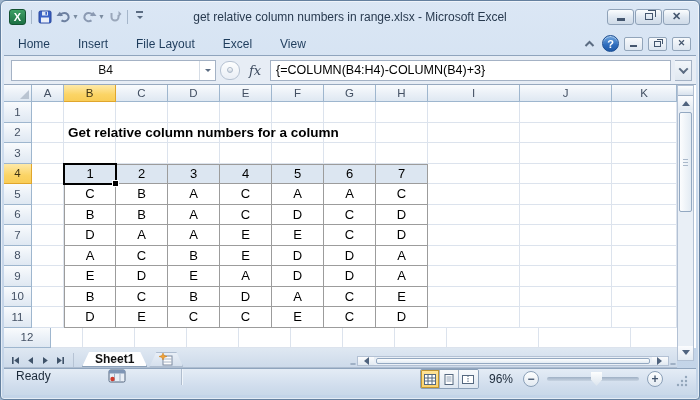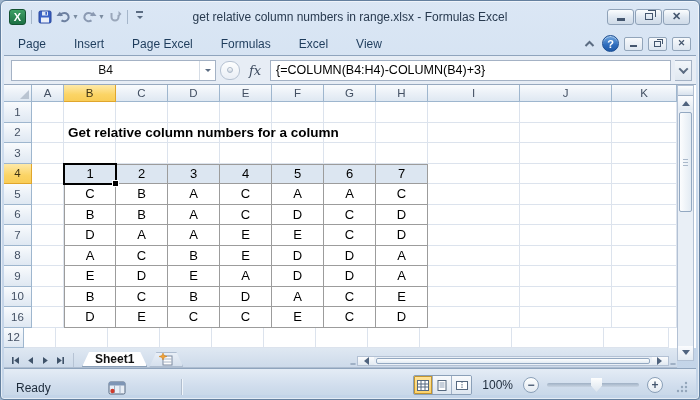--- a/index.html
+++ b/index.html
@@ -100,21 +100,21 @@
   .inserttab{ width:34px; margin-left:2px; clip-path:polygon(7px 0, calc(100% - 7px) 0, 100% 100%, 0 100%); background:linear-gradient(#e9eff7,#d5e0ed); border:1px solid #aebdd0; display:flex; align-items:center; justify-content:center; }
   .tab-filler{ flex:1; }
   .hsplit{ width:6px; background:linear-gradient(#fdfefe,#d8e2ee); border:1px solid #9fb0c5; border-radius:2px; margin:2px 1px; }
   .hscroll{ display:flex; align-items:stretch; width:312px; background:#e9eff6; border:1px solid #b3c1d4; margin:1px 0; }
   .hbtn{ width:16px; display:flex; align-items:center; justify-content:center; background:linear-gradient(#fbfcfe,#e2eaf2); }
   .h-thumb{ flex:1; margin:1px 2px; border:1px solid #93a8c1; border-radius:2px; background:linear-gradient(#fcfdfe,#e3ebf3); position:relative; }
   .h-thumb .grip{ position:absolute; top:3px; bottom:3px; left:46%; width:9px;
     background:repeating-linear-gradient(90deg,#a9b8ca 0 1px, transparent 1px 3px); }
 
   
-  .statusbar{ height:27px; background:linear-gradient(#e4ecf5,#cfdcec 70%, #c9d8e9); border-top:1px solid #8fa4bd; display:flex; align-items:flex-end; padding:0 8px 0 12px;gap:43px; }
+  .statusbar{ height:27px; background:linear-gradient(#e4ecf5,#cfdcec 70%, #c9d8e9); border-top:1px solid #8fa4bd; display:flex; align-items:flex-start; padding:0 8px 0 12px;gap:43px; }
   .status-text{ font-size:12px; color:#1c2a3a; }
   .macro-btn{ margin-left:14px; display:flex; align-items:center; }
   .status-sep{ width:1px; height:16px; background:#b0bdce; margin-left:12px; box-shadow:1px 0 0 #f0f5fa; }
   .status-right{ margin-left:auto; display:flex; align-items:center; gap:8px; }
   .view-group{ display:flex; border:1px solid #8ba0b8; border-radius:2px; overflow:hidden; }
   .view-btn{ width:19px; height:18px; display:flex; align-items:center; justify-content:center; background:linear-gradient(#f8fafc,#dde6f0); border-right:1px solid #9fb0c5; }
   .view-btn:last-child{ border-right:none; }
   .view-btn.active{ background:linear-gradient(#ffe49a,#fcd26a); box-shadow:inset 0 0 0 1px #c29530; }
   .zoom-label{ font-size:12px; color:#1c2a3a; margin:0 2px; }
   .zoom-circle{ width:16px; height:16px; border-radius:50%; border:1px solid #8ba0b8; background:linear-gradient(#fdfefe,#e3eaf2); display:flex; align-items:center; justify-content:center; font-size:12px; color:#44566e; line-height:1; font-weight:bold; }
@@ -164,39 +164,38 @@
           <path d="M3.5 3 v4 a3.5 3.5 0 0 0 7 0 v-2" fill="none" stroke="#9aa7ba" stroke-width="2"></path>
           <polygon points="10.5,1 10.5,7 13.5,4" fill="#9aa7ba"></polygon>
         </svg>
       </div>
       <div class="qat-sep"></div>
       <div class="qat-custom">
         <div class="bar"></div>
         <div class="tri"></div>
       </div>
     </div>
-    <div class="win-title">get relative column numbers in range.xlsx  -  Formulas Excel</div>
+    <div class="win-title">get relative column numbers in range.xlsx  -  Microsoft Excel</div>
     <div class="win-controls">
       <div class="win-btn">
           <div class="minbar"></div>
         </div>
       <div class="win-btn">
           <div class="restore-glyph"></div>
         </div>
       <div class="win-btn">
           <span class="close-glyph">✕</span>
         </div>
     </div>
   </div>
 
   <div class="ribbonrow">
-    <div class="rtab">Page</div>
+    <div class="rtab">Home</div>
     <div class="rtab">Insert</div>
-    <div class="rtab">Page Excel</div>
-    <div class="rtab">Formulas</div>
+    <div class="rtab">File Layout</div>
     <div class="rtab">Excel</div>
     <div class="rtab">View</div>
     <div class="ribbon-right">
       <div class="chev-btn">
         <svg width="11" height="8" viewBox="0 0 11 8">
           <path d="M1.5 6 L5.5 2 L9.5 6" fill="none" stroke="#5b6c82" stroke-width="2"></path>
         </svg>
       </div>
       <div class="help-btn">
           <span>?</span>
@@ -384,35 +383,35 @@
           <div class="c tbl" style="width: 52px;">B</div>
           <div class="c tbl" style="width: 52px;">D</div>
           <div class="c tbl" style="width: 52px;">A</div>
           <div class="c tbl" style="width: 52px;">C</div>
           <div class="c tbl" style="width: 52px;">E</div>
           <div class="c" style="width: 92px;"></div>
           <div class="c" style="width: 92px;"></div>
           <div class="c" style="width: 65px;"></div>
         </div>
         <div class="grow">
-          <div class="h" style="width: 28px;">16</div>
+          <div class="h" style="width: 28px;">11</div>
           <div class="c" style="width: 32px;"></div>
           <div class="c tbl tleft" style="width: 52px;">D</div>
           <div class="c tbl" style="width: 52px;">E</div>
           <div class="c tbl" style="width: 52px;">C</div>
           <div class="c tbl" style="width: 52px;">C</div>
           <div class="c tbl" style="width: 52px;">E</div>
           <div class="c tbl" style="width: 52px;">C</div>
           <div class="c tbl" style="width: 52px;">D</div>
           <div class="c" style="width: 92px;"></div>
           <div class="c" style="width: 92px;"></div>
           <div class="c" style="width: 65px;"></div>
         </div>
         <div class="grow">
-          <div class="h" style="width: 20px;">12</div>
+          <div class="h" style="width: 47px;">12</div>
           <div class="c" style="width: 32px;"></div>
           <div class="c" style="width: 52px;"></div>
           <div class="c" style="width: 52px;"></div>
           <div class="c" style="width: 52px;"></div>
           <div class="c" style="width: 52px;"></div>
           <div class="c" style="width: 52px;"></div>
           <div class="c" style="width: 52px;"></div>
           <div class="c" style="width: 52px;"></div>
           <div class="c" style="width: 92px;"></div>
           <div class="c" style="width: 92px;"></div>
@@ -516,21 +515,21 @@
               <line x1="3.5" y1="7" x2="8.5" y2="7" stroke="#8ea0b6"></line>
           </svg>
         </div>
         <div class="view-btn">
           <svg width="12" height="11" viewBox="0 0 12 11">
             <rect x="0.5" y="1.5" width="11" height="8" fill="#fff" stroke="#55687f"></rect>
             <line x1="6" y1="1.5" x2="6" y2="9.5" stroke="#55687f" stroke-dasharray="1.5 1"></line>
           </svg>
         </div>
       </div>
-      <span class="zoom-label">100%</span>
+      <span class="zoom-label">96%</span>
       <div class="zoom-circle">
           <span>−</span>
         </div>
       <div class="zoom-track">
         <div class="zoom-thumb"></div>
       </div>
       <div class="zoom-circle">
           <span>+</span>
         </div>
       <svg class="resize-grip" width="13" height="13" viewBox="0 0 13 13">

